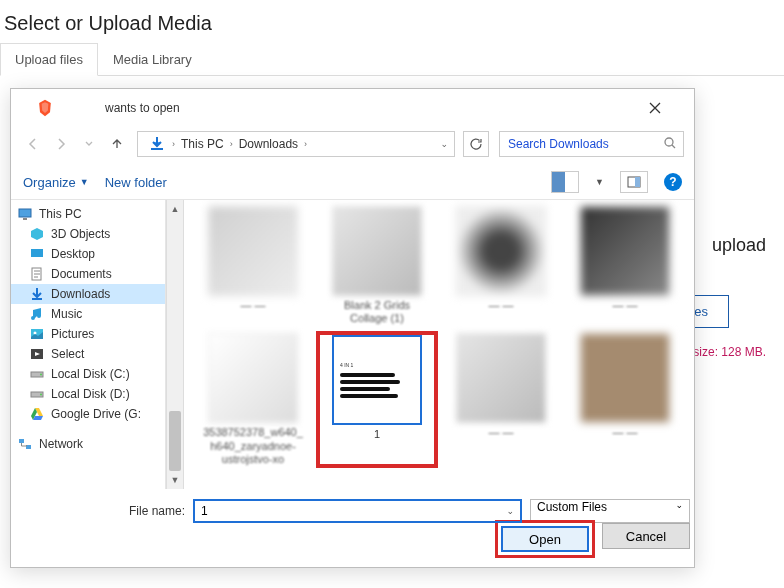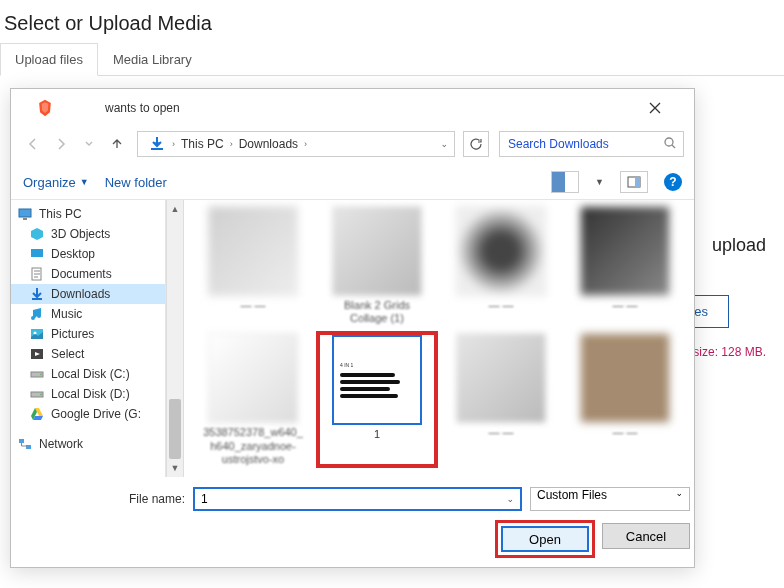--- a/index.html
+++ b/index.html
@@ -70,21 +70,21 @@
     .fname.clear { filter: none; opacity: 1; }
     .file-item.selected-red { outline: 4px solid #d82a2a; outline-offset: -2px; padding: 2px; }
     .file-item.selected-red .thumb { border: 2px solid #1e6fd6; }
     
     .footer { padding: 10px 4px 12px; }
     .fn-row { display: flex; align-items: center; gap: 8px; }
     .fn-label { font-size: 12px; color: #333; width: 170px; text-align: right; }
     .fn-input { flex: 1; height: 24px; border: 2px solid #1e6fd6; padding: 0 6px; font-size: 12px; display: flex; align-items: center; position: relative; }
     .fn-input .dd { margin-left: auto; font-size: 9px; color: #555; }
     .filter-select { width: 160px; height: 24px; border: 1px solid #bbb; padding: 0 6px; font-size: 12px; display: flex; align-items: flex-start; justify-content: space-between; }
-    .btn-row { display: flex; justify-content: flex-end; gap: 10px; margin-top: 12px; }
+    .btn-row { display: flex; justify-content: flex-end; gap: 10px; }
     .btn { width: 88px; height: 26px; border: 1px solid #adadad; background: #e1e1e1; font-size: 13px; cursor: pointer; display: flex; align-items: center; justify-content: center; }
     .btn.open { border: 2px solid #1e6fd6; background: #e5f1fb; }
     .open-wrap { outline: 3px solid #d82a2a; padding: 3px; }
     
     svg { display: block; }
   </style>
 </head>
 <body>
 
 <div class="page-header">

